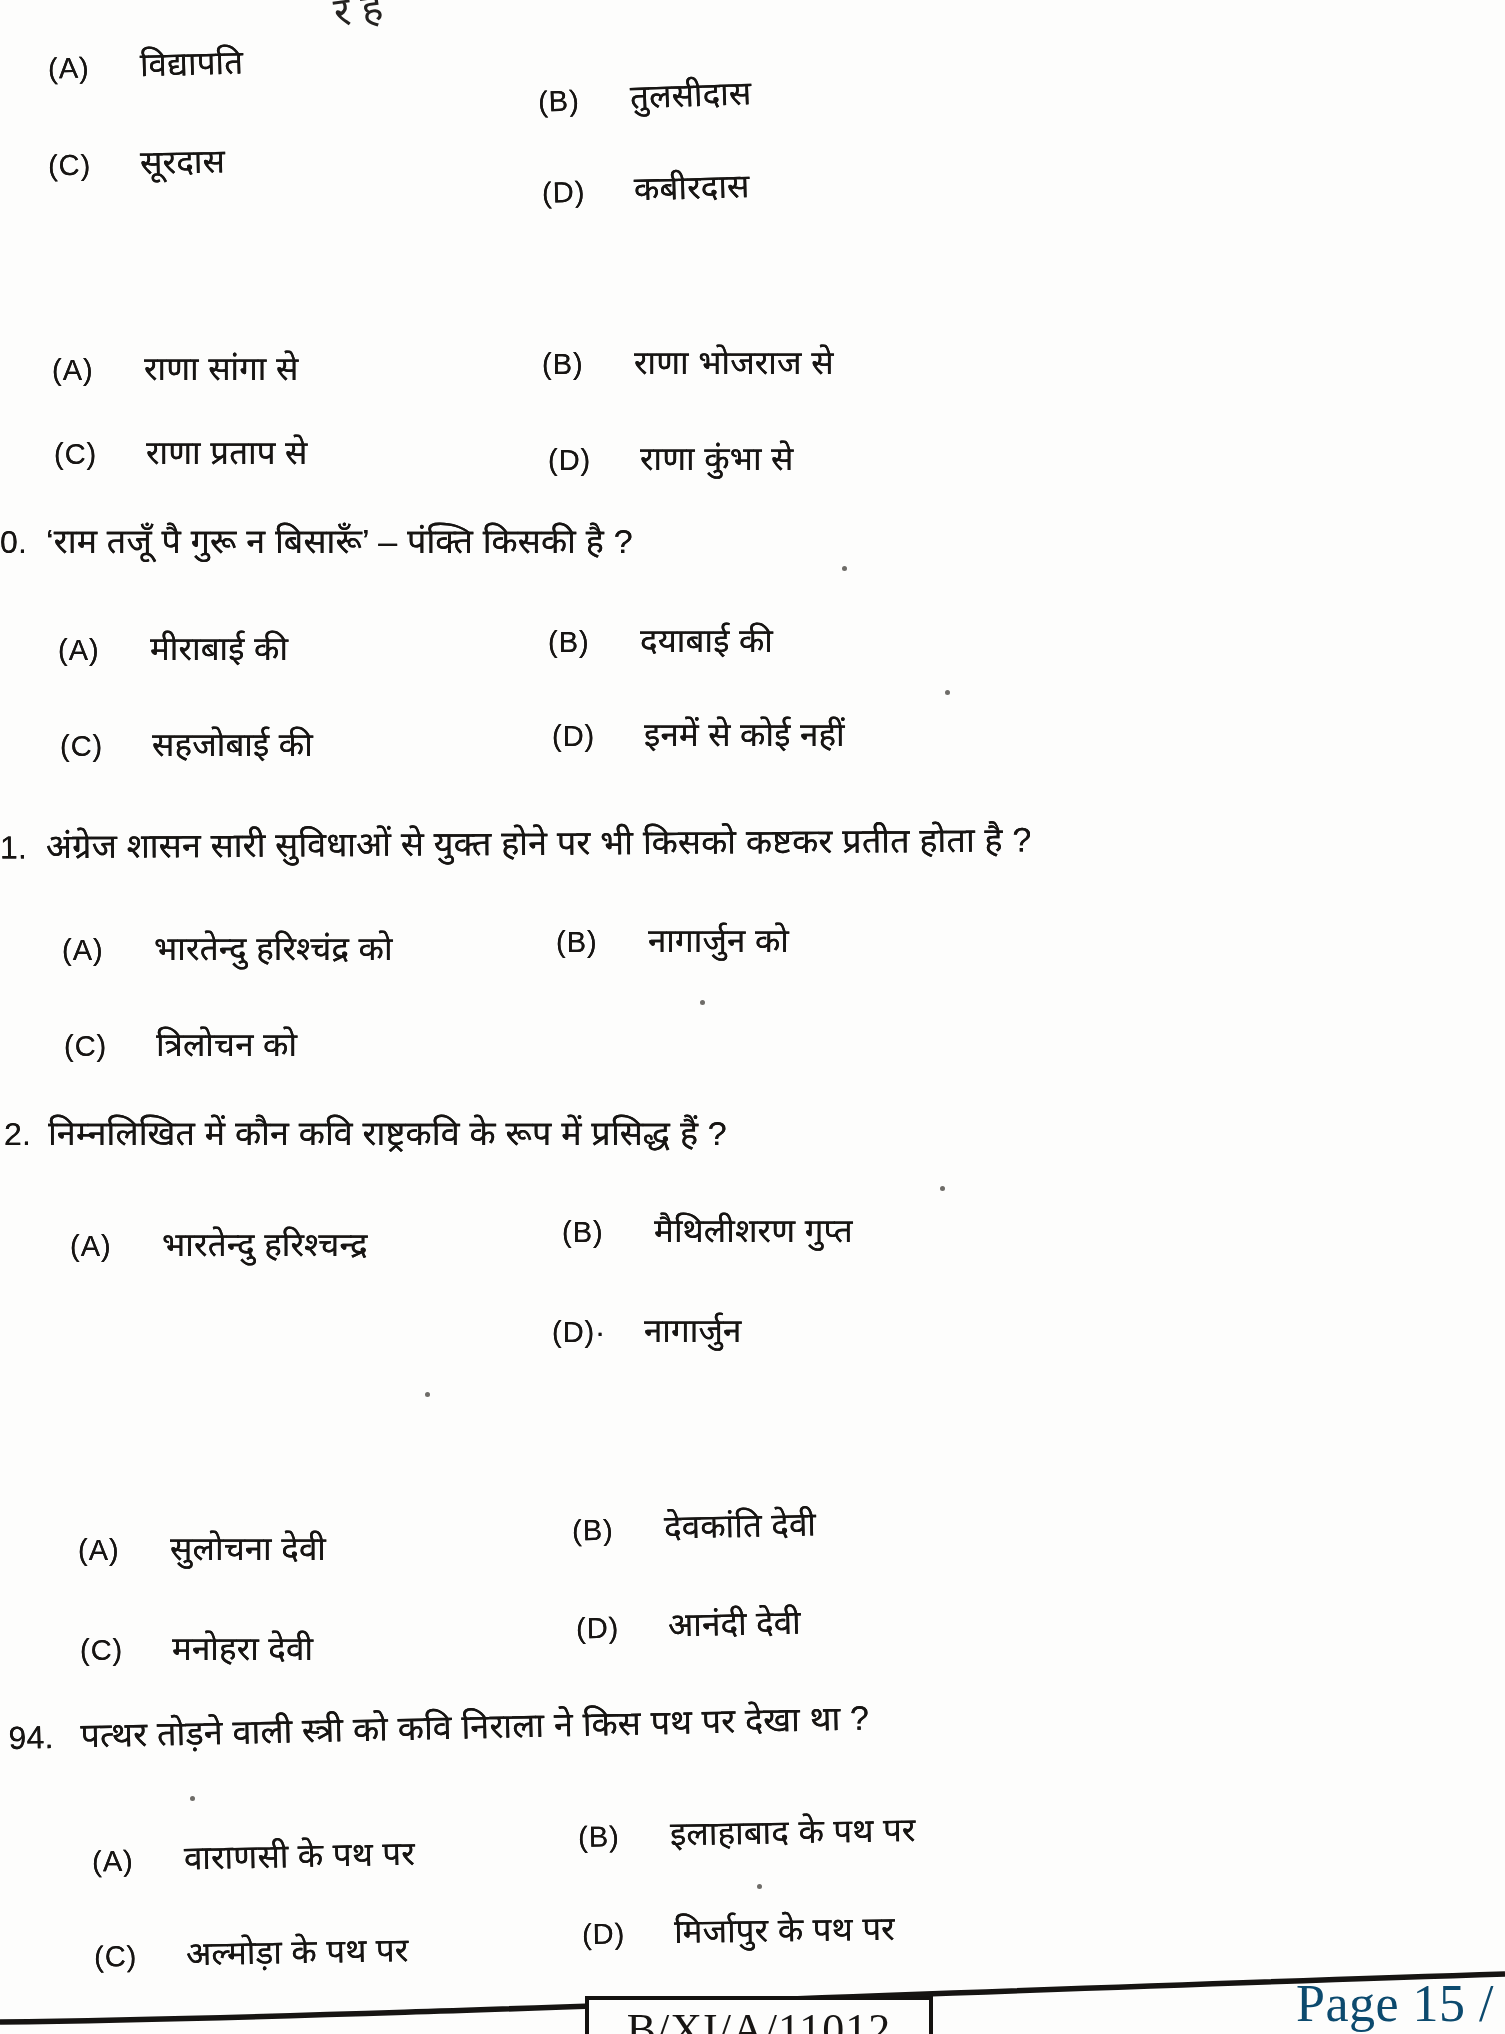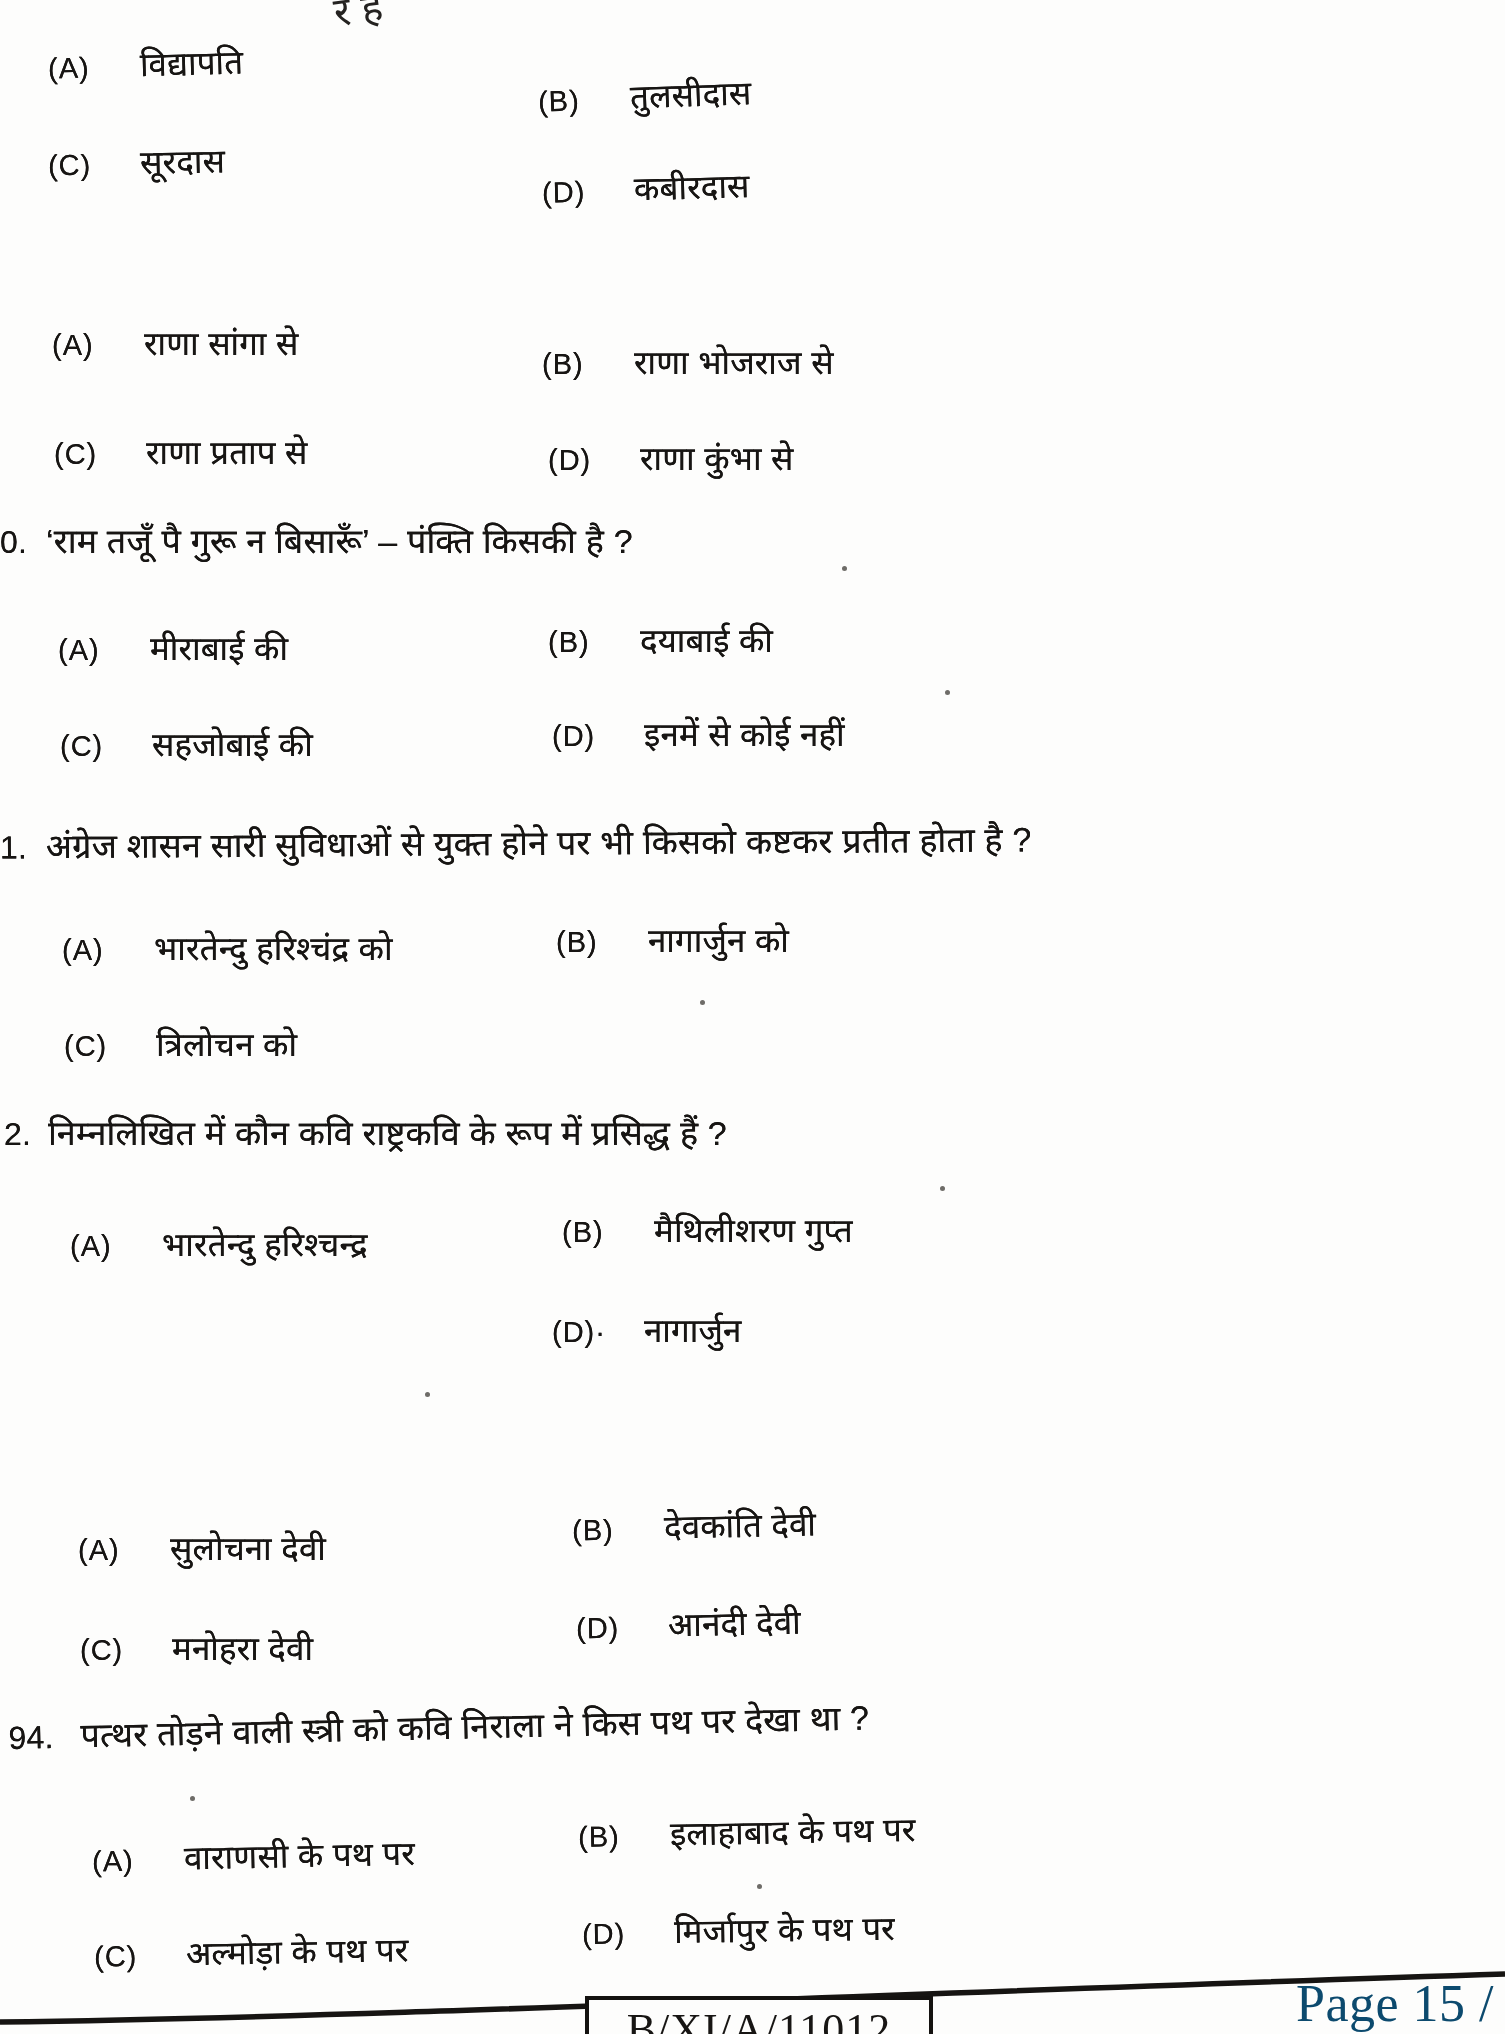--- a/index.html
+++ b/index.html
@@ -82,21 +82,21 @@
   <div class="opt" style="top:76px;left:538px;transform:rotate(-2deg)">
     <span class="lbl">(B)</span><span class="txt">तुलसीदास</span>
   </div>
   <div class="opt" style="top:142px;left:48px;transform:rotate(-1deg)">
     <span class="lbl">(C)</span><span class="txt">सूरदास</span>
   </div>
   <div class="opt" style="top:168px;left:542px;transform:rotate(-1.5deg)">
     <span class="lbl">(D)</span><span class="txt">कबीरदास</span>
   </div>
 
-  <div class="opt" style="top:323px;left:52px">
+  <div class="opt" style="top:348px;left:52px">
     <span class="lbl">(A)</span><span class="txt">राणा सांगा से</span>
   </div>
   <div class="opt" style="top:342px;left:542px">
     <span class="lbl">(B)</span><span class="txt">राणा भोजराज से</span>
   </div>
   <div class="opt" style="top:432px;left:54px">
     <span class="lbl">(C)</span><span class="txt">राणा प्रताप से</span>
   </div>
   <div class="opt" style="top:438px;left:548px">
     <span class="lbl">(D)</span><span class="txt">राणा कुंभा से</span>

